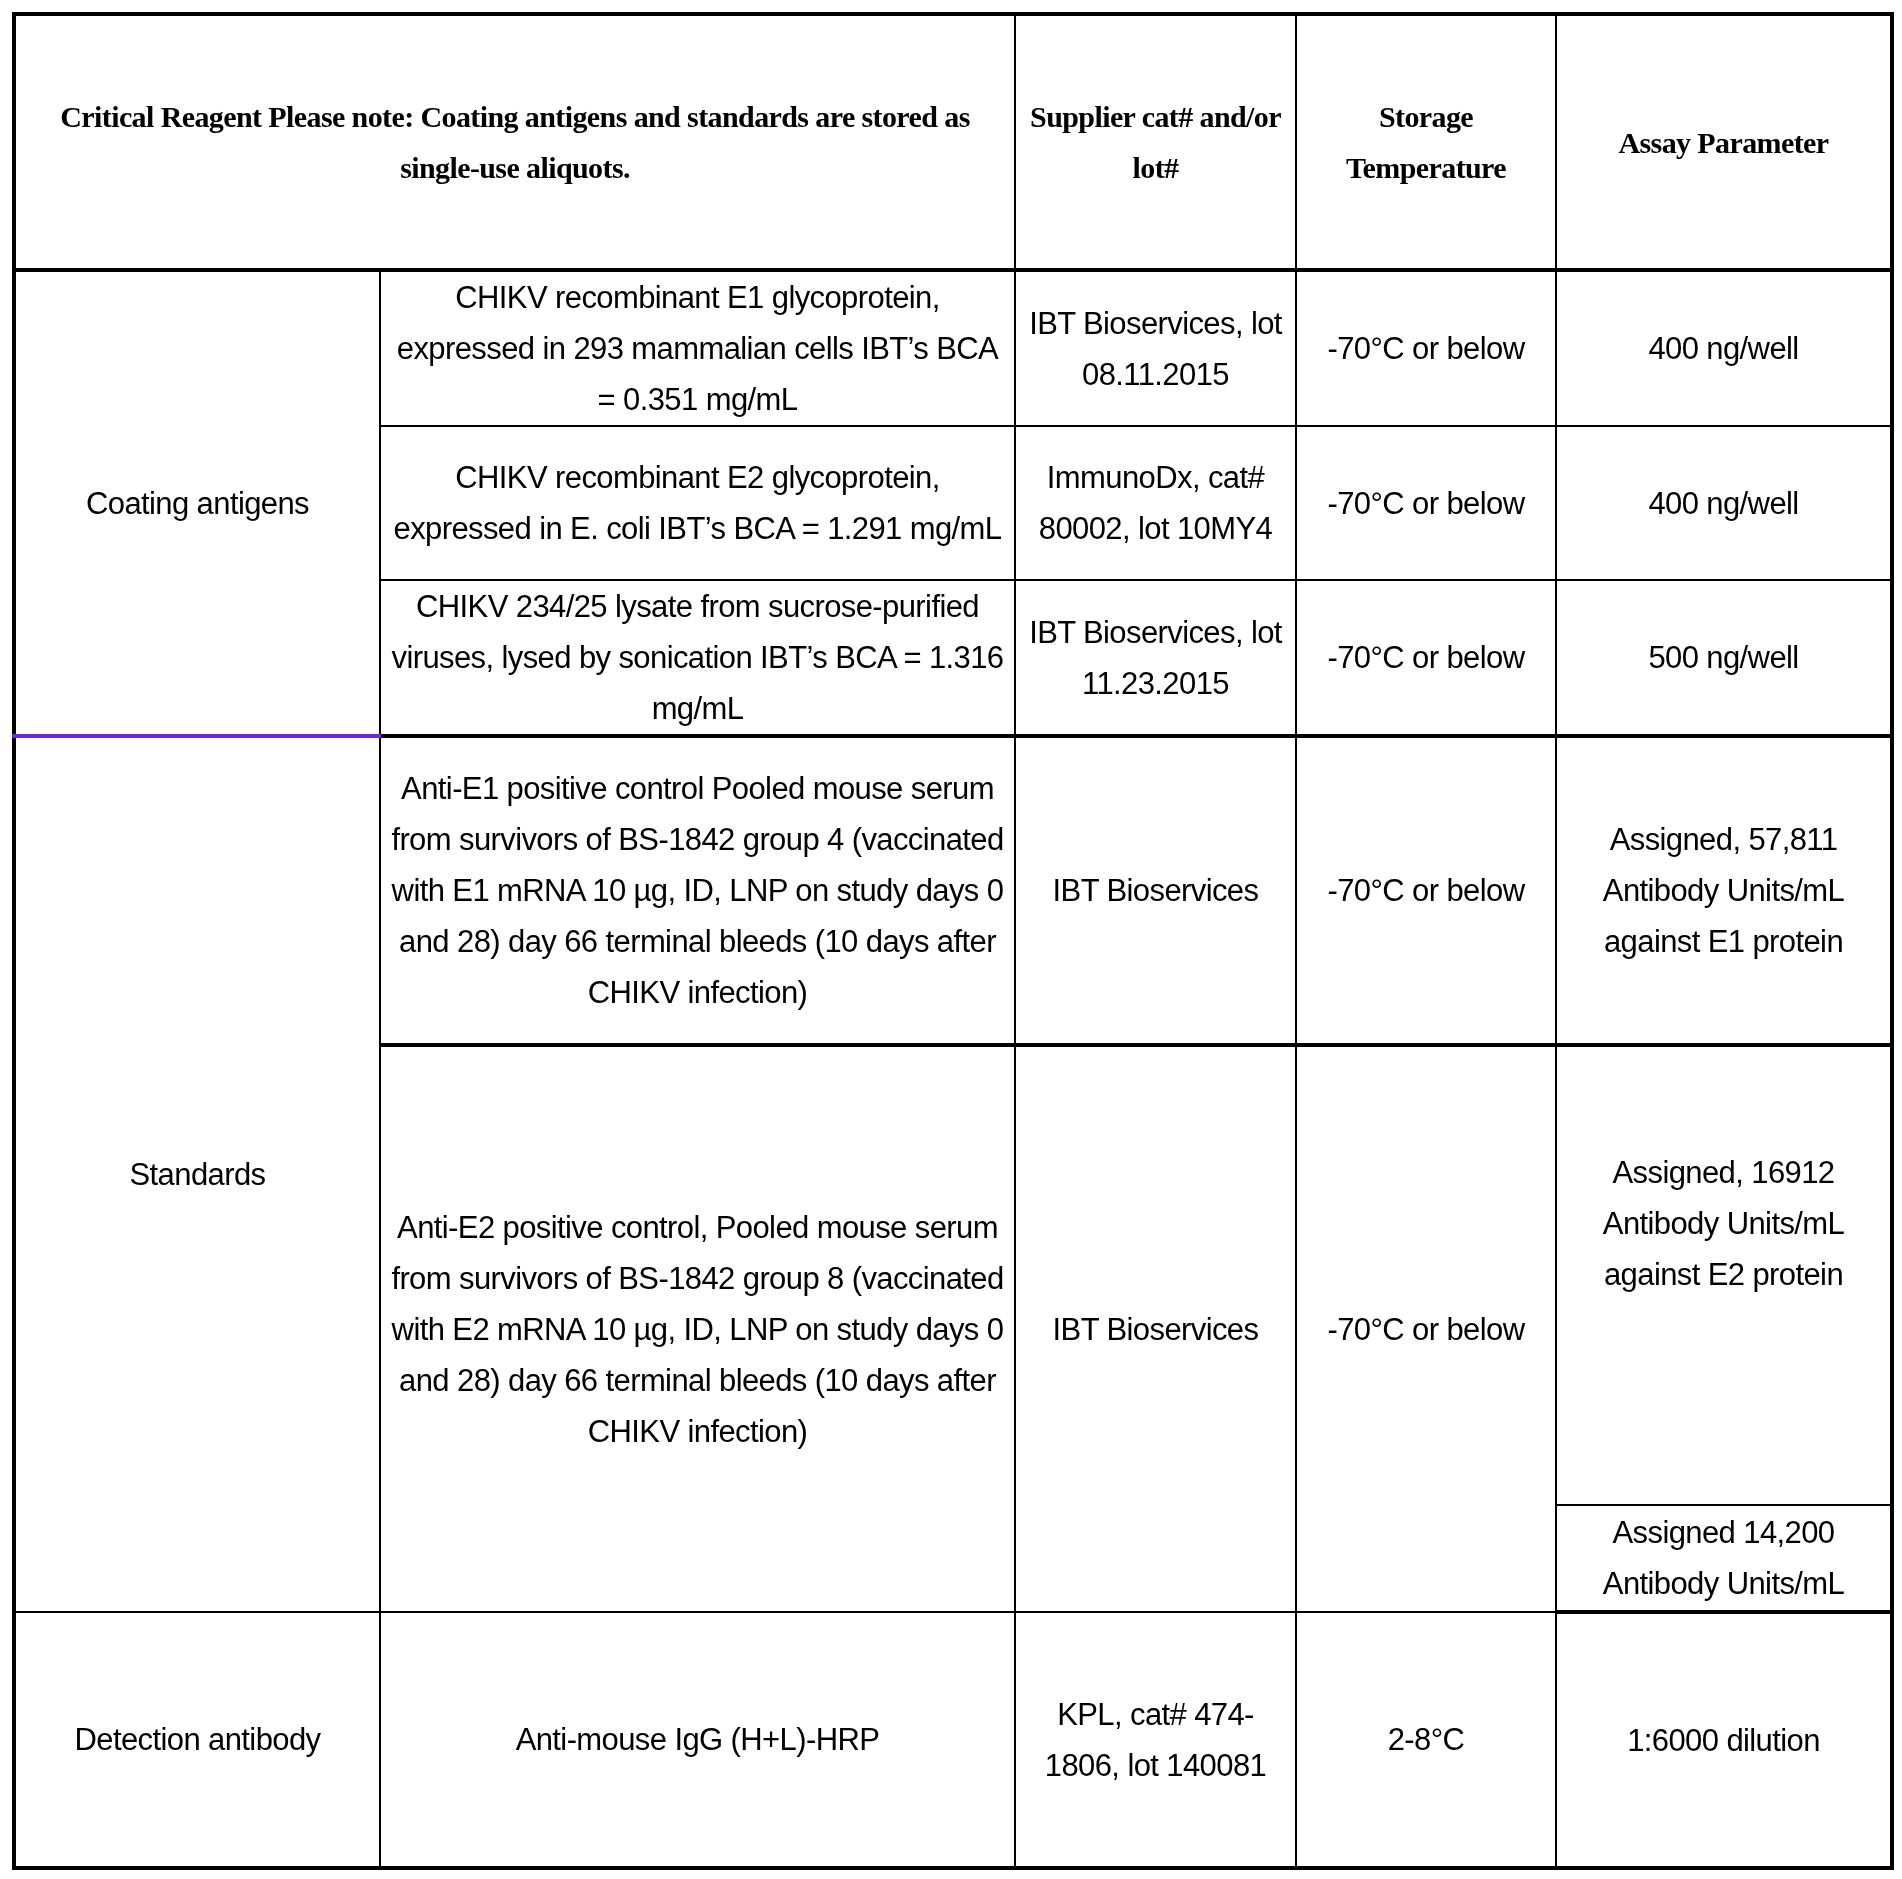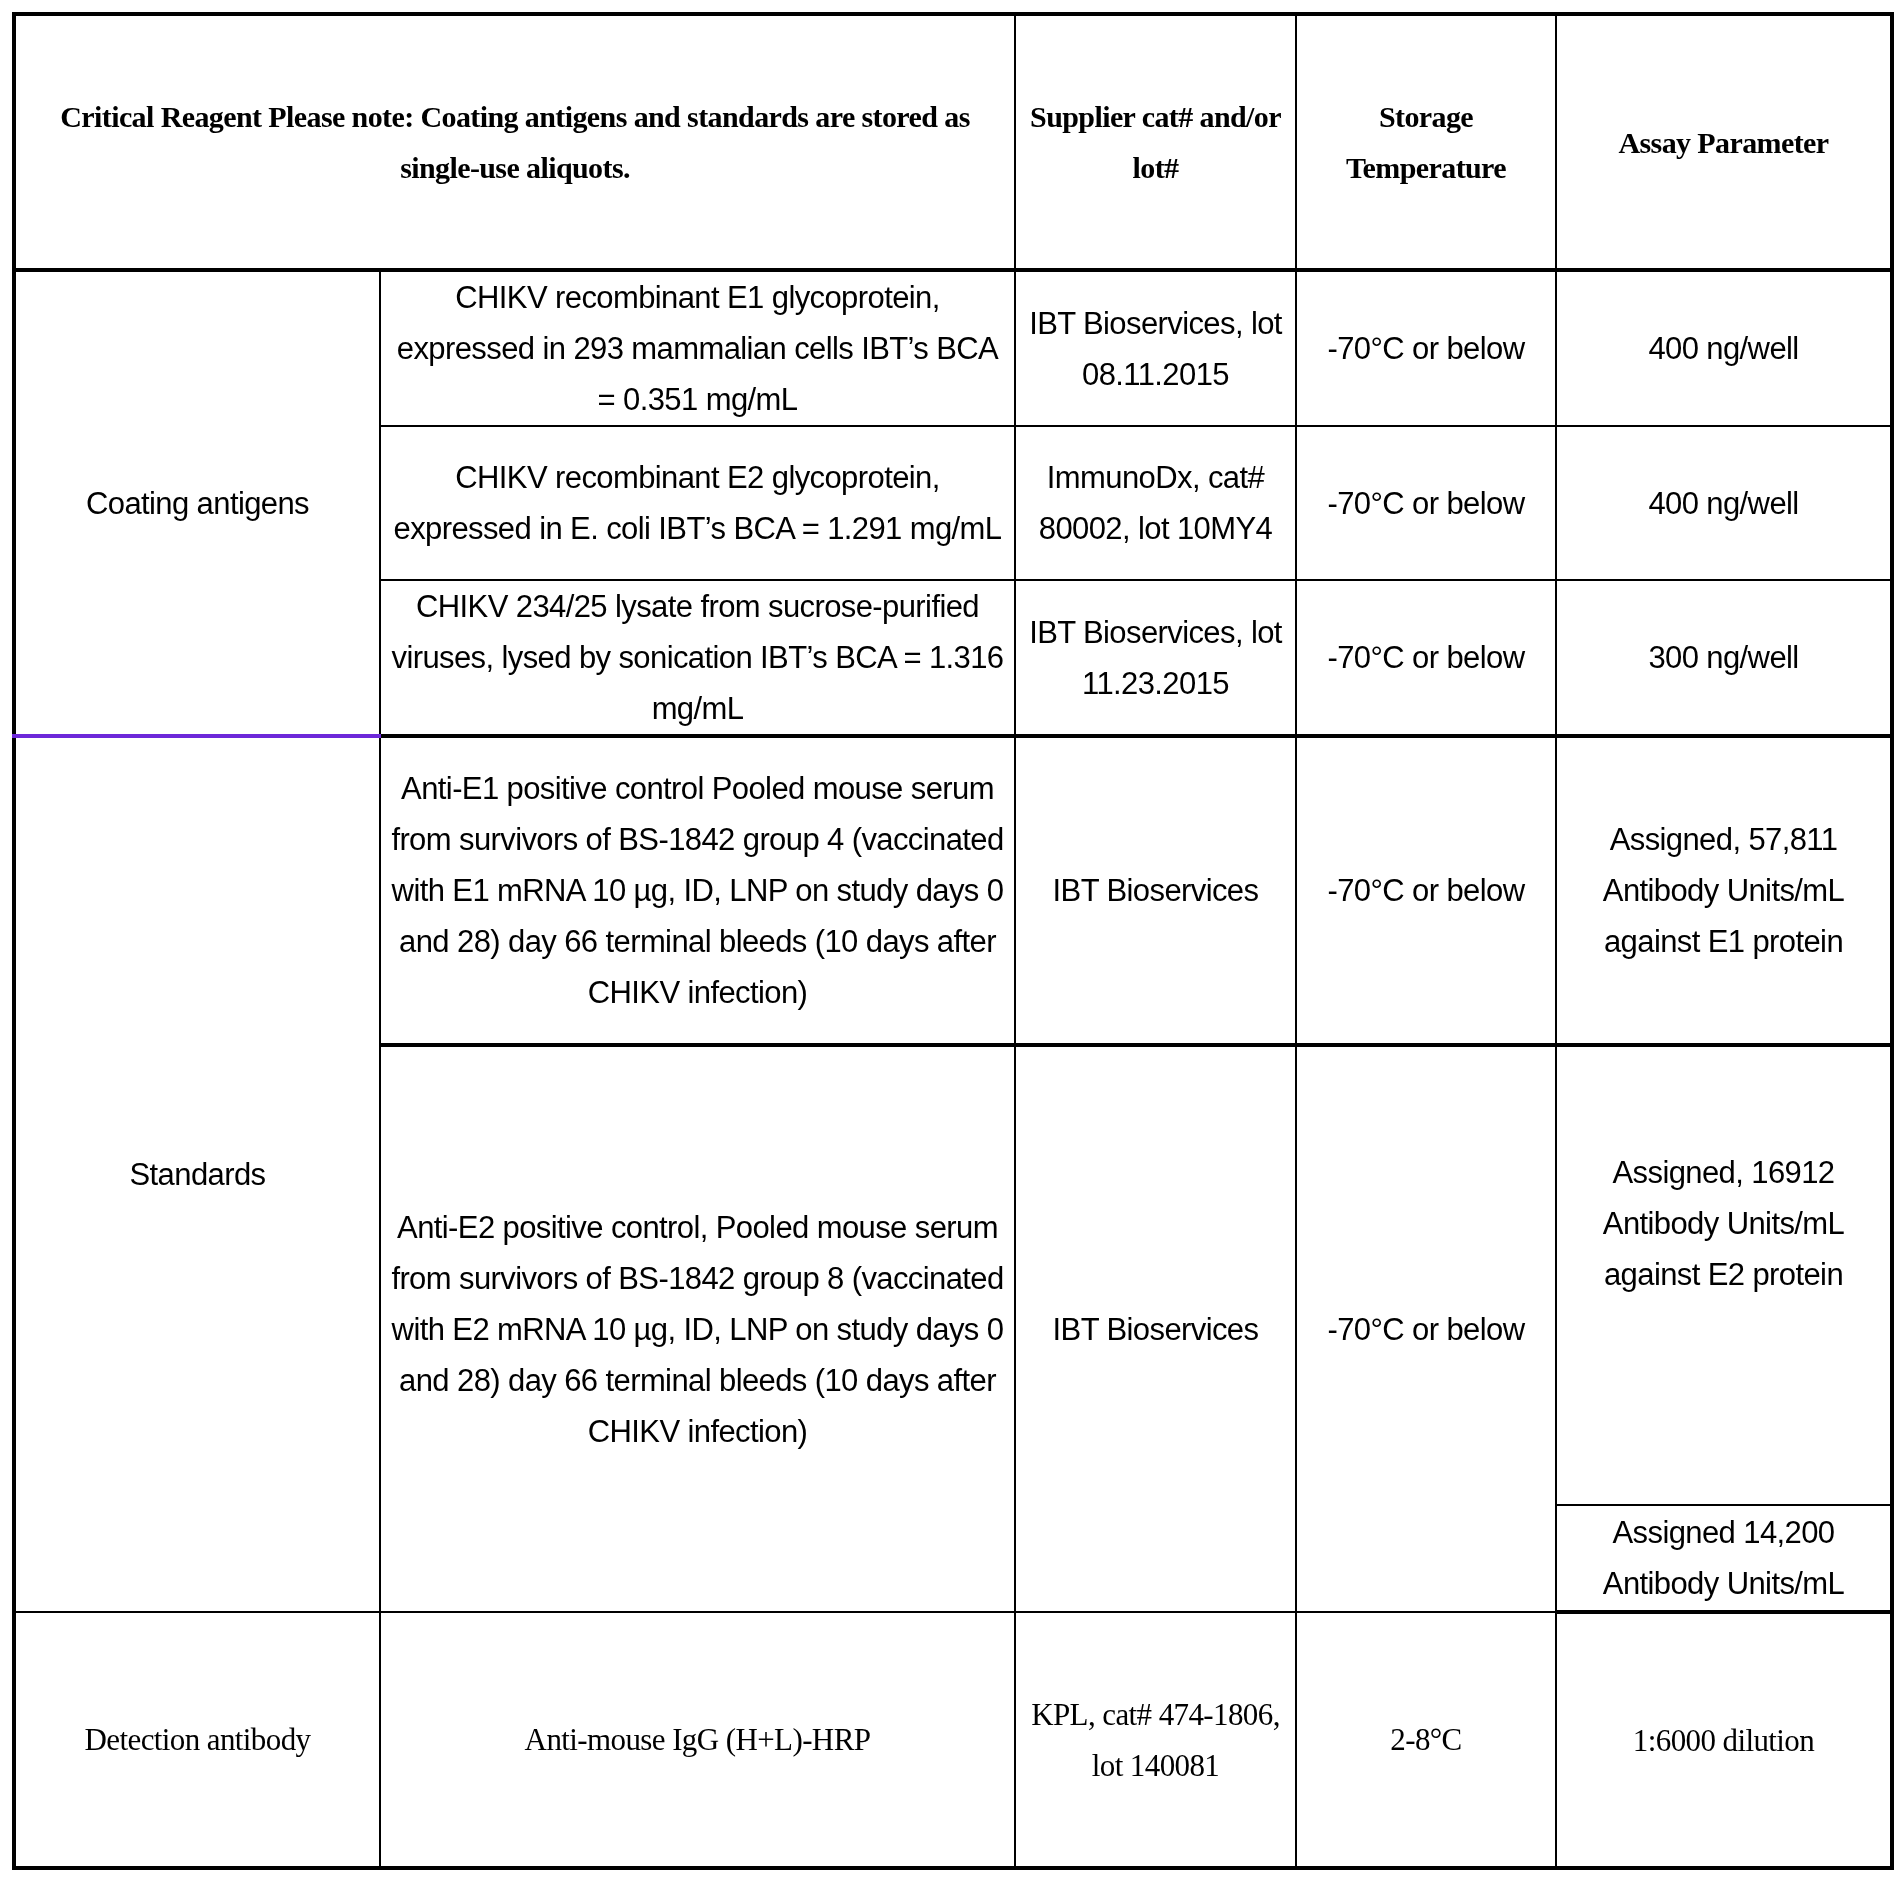--- a/index.html
+++ b/index.html
@@ -46,21 +46,21 @@
   tr.r-lys { height: 155px; }
   tr.r-lys td { border-bottom: 4px solid #000; }
   tr.r-std1 { height: 309px; }
   tr.r-std1 td.c-desc,
   tr.r-std1 td.c-sup,
   tr.r-std1 td.c-temp,
   tr.r-std1 td.c-param { border-bottom: 4px solid #000; }
   tr.r-std2a { height: 460px; }
   tr.r-std2b { height: 107px; }
   tr.r-std2b td, td.std-group, td.std2-desc, td.std2-sup, td.std2-temp { border-bottom: 4px solid #000; }
-  tr.r-det { height: 256px; font-family: Liberation Serif, serif; }
+  tr.r-det { height: 256px; }
   col.c1 { width: 366px; }
   col.c2 { width: 635px; }
   col.c3 { width: 281px; }
   col.c4 { width: 260px; }
   col.c5 { width: 336px; }
 </style>
 </head>
 <body>
 
 <table class="reagents">
@@ -90,21 +90,21 @@
   <tr class="r-e2">
     <td class="c-desc">CHIKV recombinant E2 glycoprotein, expressed in E. coli IBT’s BCA = 1.291 mg/mL</td>
     <td class="c-sup">ImmunoDx, cat# 80002, lot 10MY4</td>
     <td class="c-temp">-70°C or below</td>
     <td class="c-param">400 ng/well</td>
   </tr>
   <tr class="r-lys">
     <td class="c-desc">CHIKV 234/25 lysate from sucrose-purified viruses, lysed by sonication IBT’s BCA = 1.316 mg/mL</td>
     <td class="c-sup">IBT Bioservices, lot 11.23.2015</td>
     <td class="c-temp">-70°C or below</td>
-    <td class="c-param">300 ng/well</td>
+    <td class="c-param">500 ng/well</td>
   </tr>
 
   <tr class="r-std1">
     <td rowspan="3" class="std-group">Standards</td>
     <td class="c-desc">Anti-E1 positive control Pooled mouse serum from survivors of BS-1842 group 4 (vaccinated with E1 mRNA 10 µg, ID, LNP on study days 0 and 28) day 66 terminal bleeds (10 days after CHIKV infection)</td>
     <td class="c-sup">IBT Bioservices</td>
     <td class="c-temp">-70°C or below</td>
     <td class="c-param">Assigned, 57,811 Antibody Units/mL against E1 protein</td>
   </tr>
   <tr class="r-std2a">

